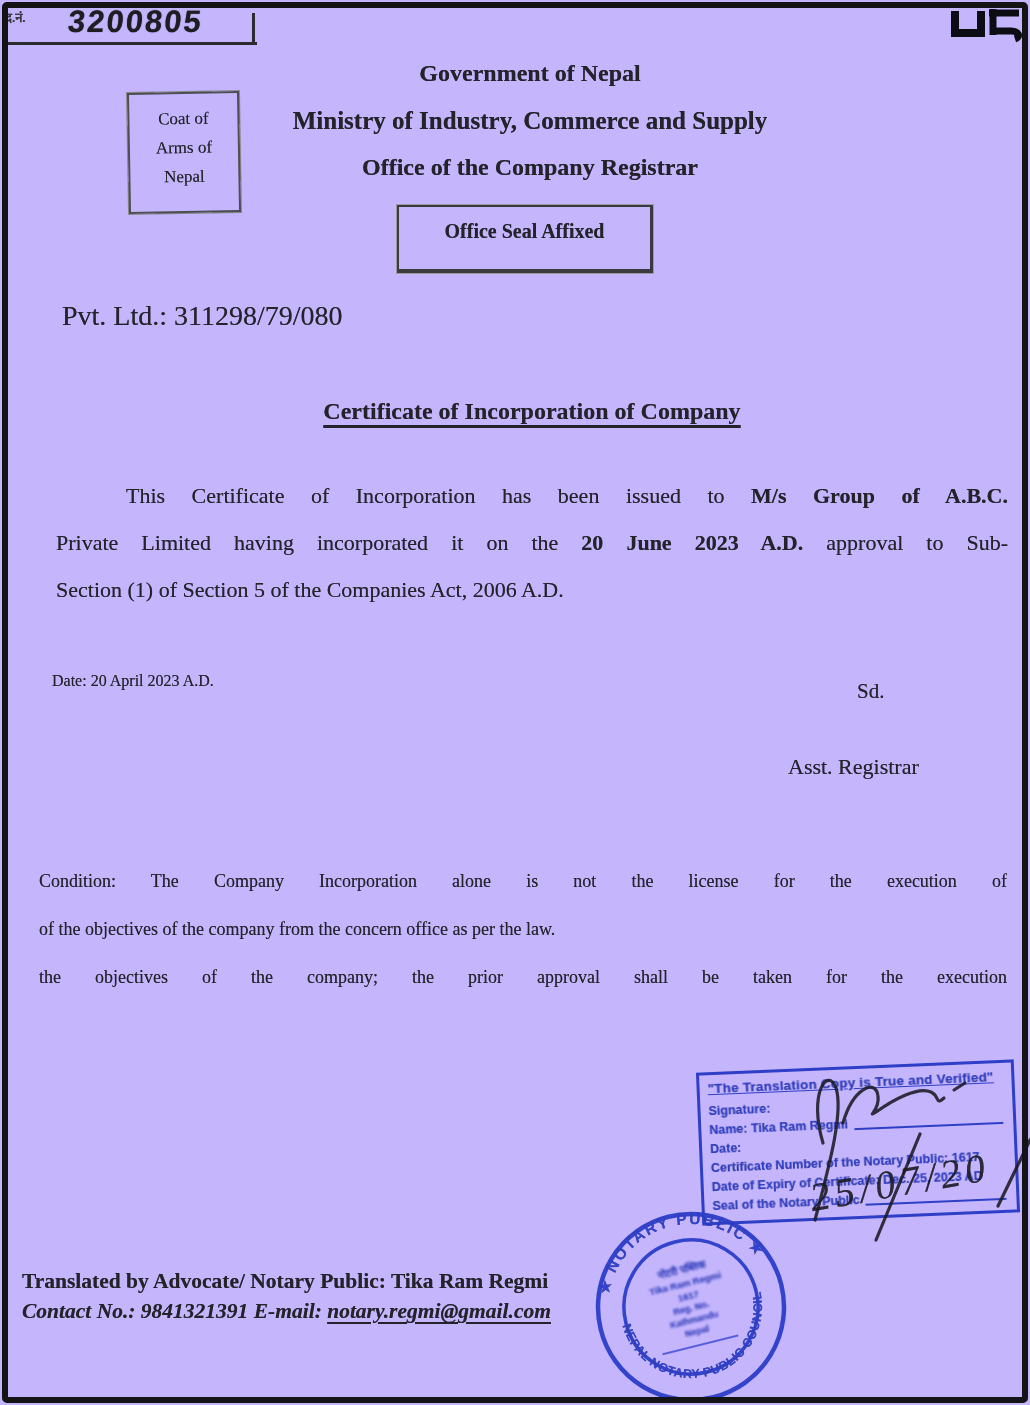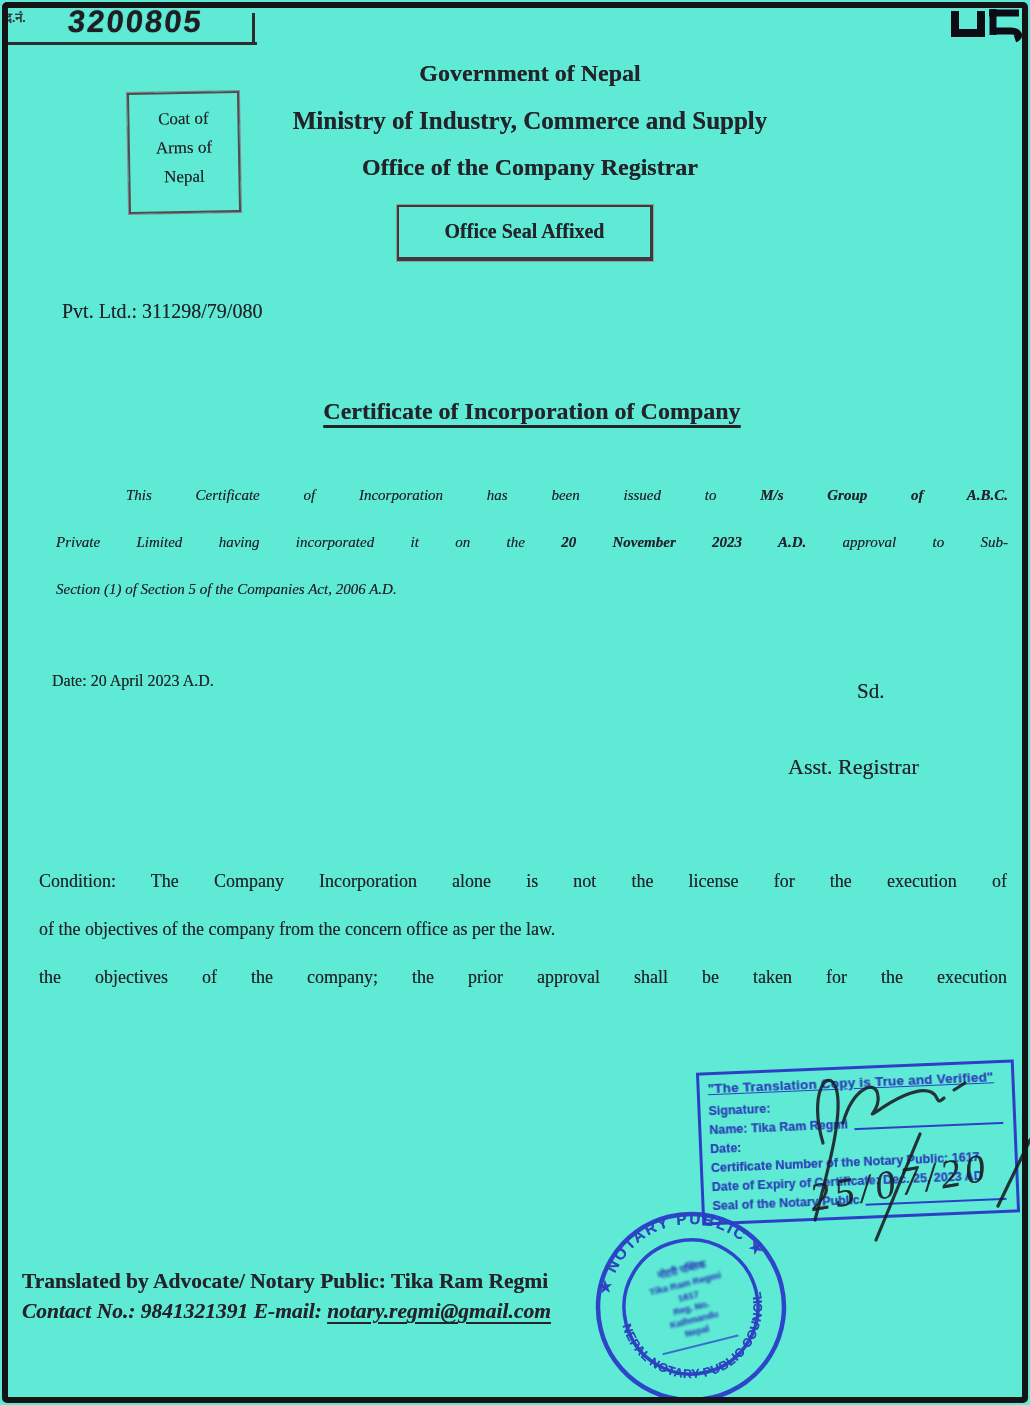--- a/index.html
+++ b/index.html
@@ -1,16 +1,16 @@
 <!DOCTYPE html>
 <html><head>
 <meta charset="utf-8">
 <style>
   html,body{margin:0;padding:0;background:#ffffff;}
-  .page{position:relative;width:1030px;height:1405px;background:#5eead4;overflow:hidden;
+  .page{position:relative;width:1030px;height:1405px;background:#c4b5fd;overflow:hidden;
         font-family:"Liberation Serif", serif;color:#232329;}
   .page *{box-sizing:border-box;}
   .frame{position:absolute;inset:2px;border:6px solid #141417;border-radius:5px;pointer-events:none;z-index:40;}
 
   
   .serial-label{position:absolute;left:5px;top:8px;font-size:13px;color:#3a3a40;font-weight:bold;}
   .serial-number{position:absolute;left:68px;top:4px;font-size:31px;font-weight:800;
         font-family:"Liberation Sans",sans-serif;letter-spacing:2px;color:#1d1d22;
         transform:skewX(-6deg);text-shadow:0 0 1px rgba(20,20,30,.7);}
   .serial-underline{position:absolute;left:7px;top:42px;width:250px;border-bottom:3px solid #2b2b30;}
@@ -21,31 +21,31 @@
   
   .hdr{position:absolute;left:15px;width:1030px;text-align:center;font-weight:bold;
        text-shadow:0 0 .6px rgba(25,25,35,.65);}
   .hdr1{top:60px;font-size:24px;}
   .hdr2{top:107px;font-size:25px;}
   .hdr3{top:154px;font-size:24px;}
 
   .coat-box{position:absolute;left:128px;top:92px;width:112px;height:121px;border:2px solid #4d4d52;
        box-shadow:0 0 0 1px #8a8a8e;text-align:center;font-size:17px;line-height:29px;padding-top:10px;
        transform:rotate(-1deg);}
-  .seal-box{position:absolute;left:397px;top:205px;width:256px;height:56px;border:2px solid #3a3a3f;
+  .seal-box{position:absolute;left:397px;top:205px;width:256px;height:68px;border:2px solid #3a3a3f;
        border-bottom-width:4px;border-right-width:3px;box-shadow:0 0 0 1px #9a9a9e;
        text-align:center;font-weight:bold;font-size:20px;line-height:48px;}
 
-  .pvt{position:absolute;left:62px;top:300px;font-size:20px;}
+  .pvt{position:absolute;left:62px;top:300px;font-size:28px;}
 
   .doc-title{position:absolute;left:0;top:398px;width:1030px;text-align:center;font-size:24px;font-weight:bold;
        }
   .doc-title span{text-decoration:underline;text-decoration-thickness:2.5px;text-underline-offset:6px;margin-left:34px;}
 
-  .body-par{position:absolute;left:56px;top:472px;width:952px;font-size:15px;font-style:italic;}
+  .body-par{position:absolute;left:56px;top:472px;width:952px;font-size:22px;}
   .body-par .ln{line-height:47px;text-align:justify;}
   .body-par .ln.just{text-align-last:justify;}
   .body-par .ln.first{text-indent:70px;}
   .b{font-weight:bold;}
 
   .date-line{position:absolute;left:52px;top:672px;font-size:16px;}
   .sd{position:absolute;left:857px;top:679px;font-size:21px;}
   .asst{position:absolute;left:788px;top:754px;font-size:22px;}
 
   .condition{position:absolute;left:39px;top:857px;width:968px;font-size:18px;}
@@ -101,21 +101,21 @@
   <div class="seal-box">Office Seal Affixed</div>
 
   <div class="pvt">Pvt. Ltd.: 311298/79/080</div>
 
   <div class="doc-title">
     <span>Certificate of Incorporation of Company</span>
   </div>
 
   <div class="body-par">
     <div class="ln just first"><span>This Certificate of Incorporation has been issued to </span><span class="b">M/s Group of A.B.C.</span></div>
-    <div class="ln just"><span>Private Limited having incorporated it on the </span><span class="b">20 November 2023 A.D.</span><span> approval to Sub-</span></div>
+    <div class="ln just"><span>Private Limited having incorporated it on the </span><span class="b">20 June 2023 A.D.</span><span> approval to Sub-</span></div>
     <div class="ln">Section (1) of Section 5 of the Companies Act, 2006 A.D.</div>
   </div>
 
   <div class="date-line">Date: 20 April 2023 A.D.</div>
   <div class="sd">Sd.</div>
   <div class="asst">Asst. Registrar</div>
 
   <div class="condition">
     <div class="ln just">Condition: The Company Incorporation alone is not the license for the execution of</div>
     <div class="ln">of the objectives of the company from the concern office as per the law.</div>

